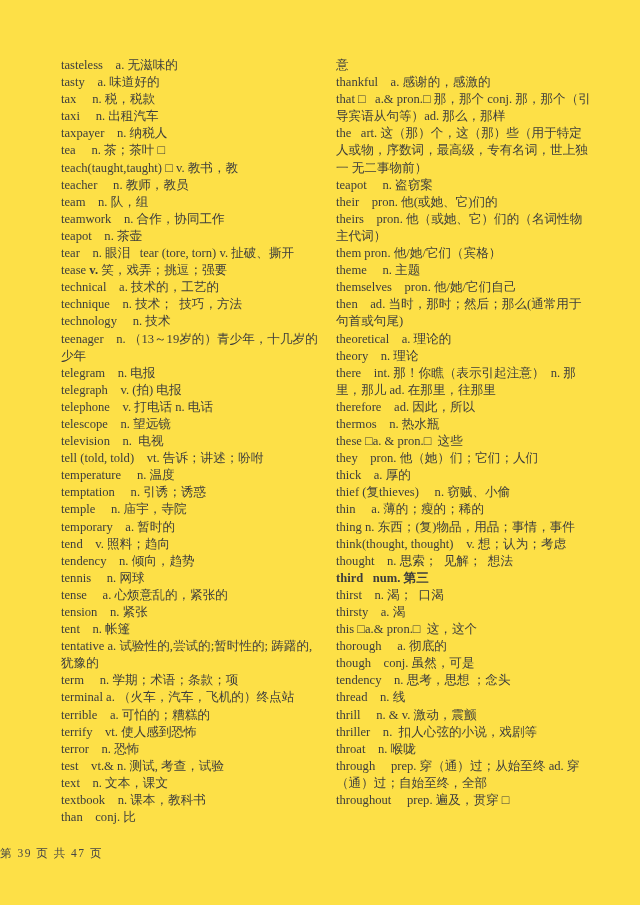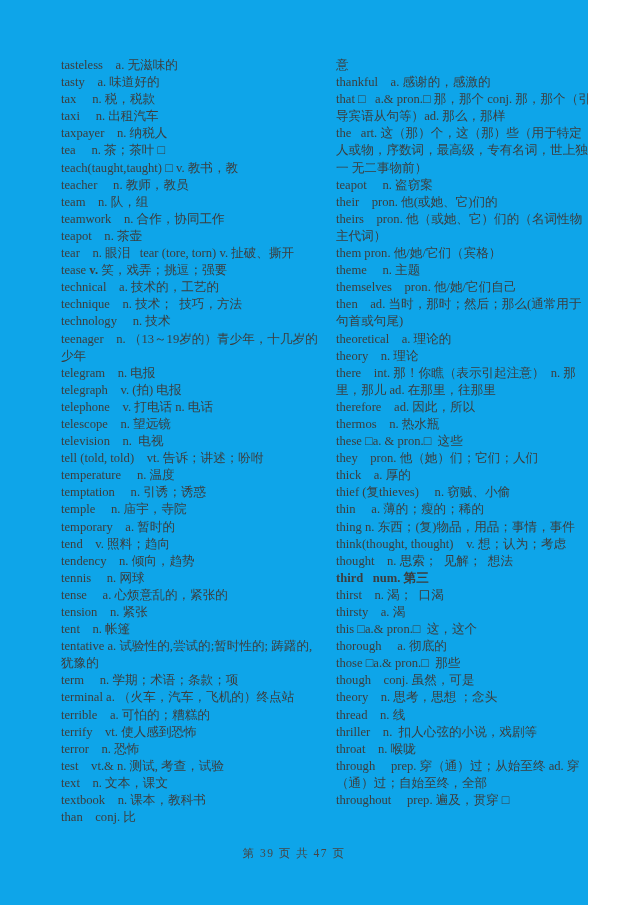--- a/index.html
+++ b/index.html
@@ -2,23 +2,23 @@
 <html><head>
 <meta charset="utf-8">
 <style>
   html, body {
     margin: 0;
     padding: 0;
     background: #ffffff;
   }
   .page {
     position: relative;
-    width: 588px;
+    width: 640px;
     height: 905px;
-    background: #0ea5e9;
+    background: #fde047;
     box-sizing: border-box;
     padding: 57px 45px 0 61px;
     font-family: "Liberation Serif", "DejaVu Serif", serif;
     color: #3d3d3d;
     overflow: hidden;
   }
   .columns {
     display: flex;
     gap: 17px;
     align-items: flex-start;
@@ -35,21 +35,20 @@
     overflow-wrap: break-word;
     text-align: left;
   }
   .entry span { display: inline; }
   .entry .bold { font-weight: bold; }
   .footer {
     position: absolute;
     left: 0;
     bottom: 44px;
     width: 100%;
-    text-align: center;
     font-size: 11.5px;
     letter-spacing: 1.5px;
     color: #464646;
   }
 </style>
 </head>
 <body>
 
 <div class="page" style="color: rgb(61, 61, 61);">
   <div class="columns">
@@ -121,24 +120,24 @@
         <p class="entry">thief (复thieves)     n. 窃贼、小偷</p>
         <p class="entry">thin     a. 薄的；瘦的；稀的</p>
         <p class="entry">thing n. 东西；(复)物品，用品；事情，事件</p>
         <p class="entry">think(thought, thought)    v. 想；认为；考虑</p>
         <p class="entry">thought    n. 思索；  见解；  想法</p>
         <p class="entry"><span class="bold">third   num. 第三</span></p>
         <p class="entry">thirst    n. 渴；  口渴</p>
         <p class="entry">thirsty    a. 渴</p>
         <p class="entry">this □a.&amp; pron.□  这，这个</p>
         <p class="entry">thorough     a. 彻底的</p>
-        <p class="entry">those □a.&amp; pron.□  那些</p>
         <p class="entry">though    conj. 虽然，可是</p>
-        <p class="entry">theory    n. 思考，思想 ；念头</p>
+        <p class="entry">tendency    n. 思考，思想 ；念头</p>
         <p class="entry">thread    n. 线</p>
+        <p class="entry">thrill     n. &amp; v. 激动，震颤</p>
         <p class="entry">thriller    n.  扣人心弦的小说，戏剧等</p>
         <p class="entry">throat    n. 喉咙</p>
         <p class="entry">through     prep. 穿（通）过；从始至终 ad. 穿（通）过；自始至终，全部</p>
         <p class="entry">throughout     prep. 遍及，贯穿 □</p>
       </div>
   </div>
   <div class="footer">第 39 页 共 47 页</div>
 </div>
 
 </body></html>

